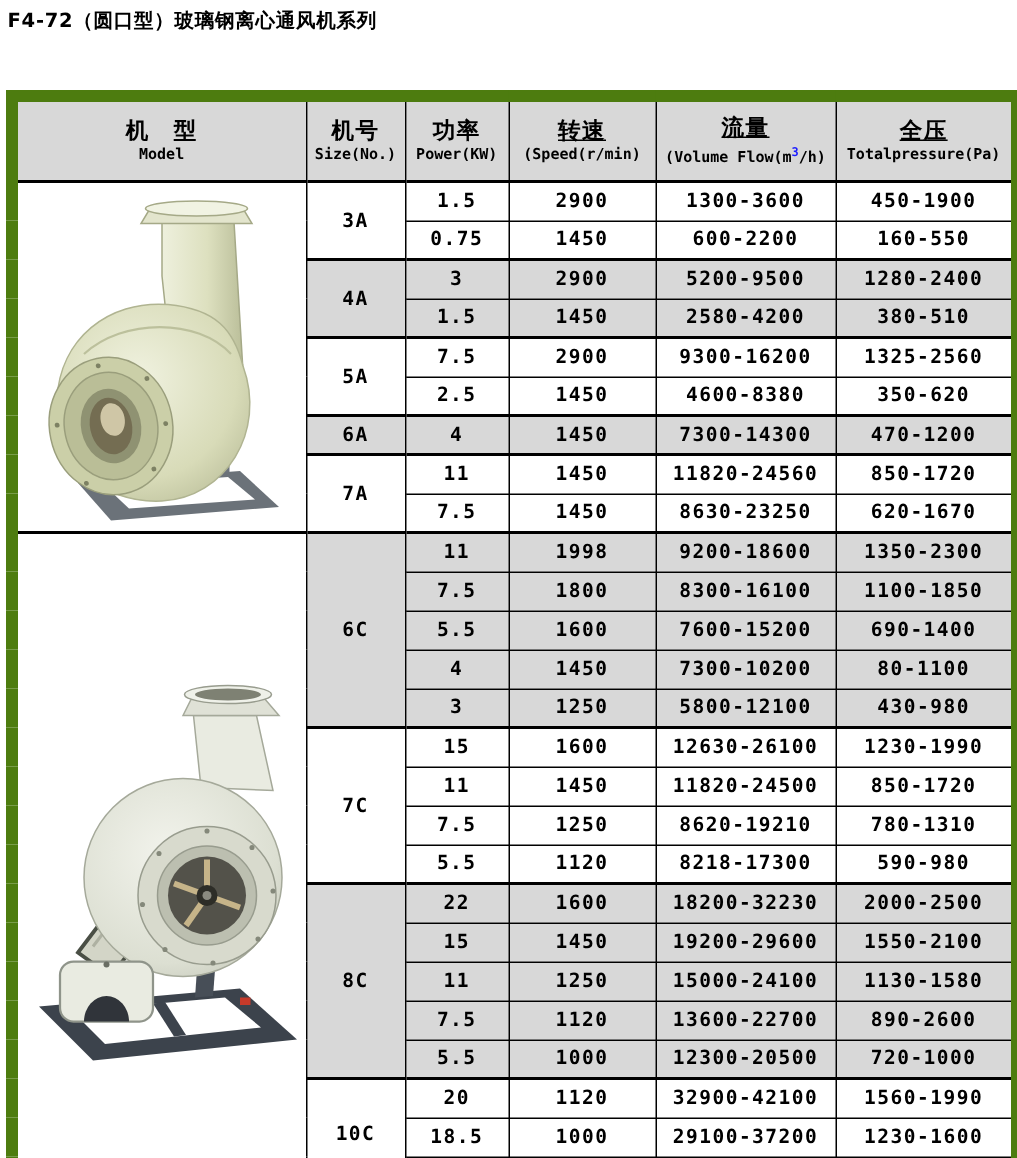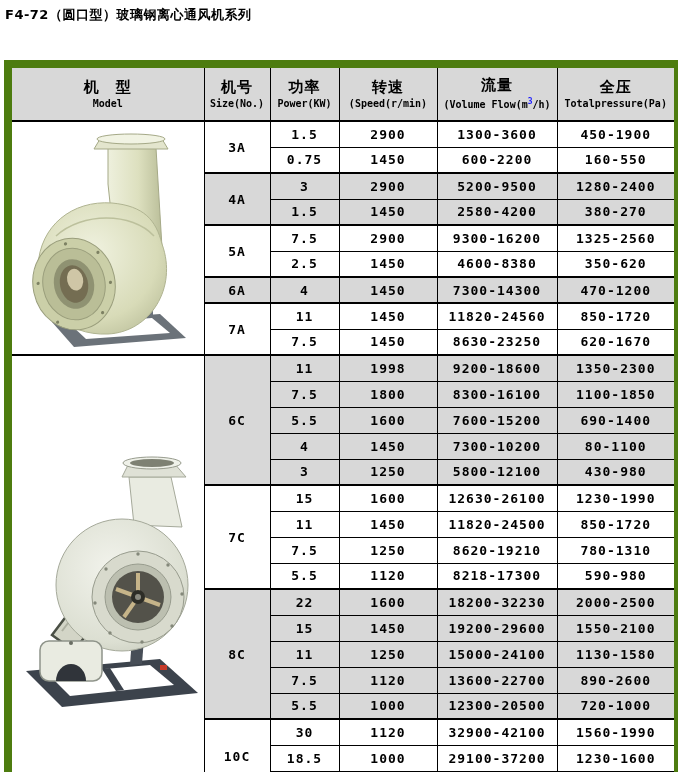--- a/index.html
+++ b/index.html
@@ -2,21 +2,21 @@
 <html><head>
 <meta charset="utf-8">
 <style>
   html,body{margin:0;padding:0;background:#fff;}
   body{width:678px;height:772px;font-family:"DejaVu Sans",sans-serif;color:#000;overflow:hidden;}
   .title{font-weight:bold;font-size:13px;line-height:24px;padding:3px 0 1px 5px;letter-spacing:.5px;white-space:nowrap;}
   table{border-collapse:collapse;table-layout:fixed;margin-left:4px;width:670px;height:544px;border:8px solid #4d7c0f;margin-top:32px;}
   th,td{border:1px solid #000;overflow:hidden;padding:0;}
   thead th{background:#d8d8d8;border-bottom:2px solid #000;vertical-align:middle;text-align:center;height:52px;}
   th .zh{font-size:15px;font-weight:bold;letter-spacing:1px;line-height:19px;white-space:pre;}
-  th .zh.u{}
+  th .zh.u{text-decoration:underline;}
   th .en{font-family:"DejaVu Sans Mono",monospace;font-weight:bold;font-size:10px;line-height:13px;white-space:nowrap;}
   sup.blue{color:#1d1dff;font-size:8px;}
   td{text-align:center;vertical-align:middle;font-family:"DejaVu Sans Mono",monospace;font-weight:bold;font-size:13px;letter-spacing:1px;background:#fff;}
   td.shaded{background:#d8d8d8;}
   tr.group-start td{border-top:2px solid #000;}
   tr.section-start td{border-top:2px solid #000;}
   td.model-cell{background:#fff;vertical-align:middle;padding:0;}
   td.model-cell svg{display:block;margin:0 auto;}
   td.model-cell.bottom svg{margin-top:-28px;}
   tbody tr{height:26px;}
@@ -125,21 +125,21 @@
         <td rowspan="2" class="shaded">4A</td>
         <td class="shaded">3</td>
         <td class="shaded">2900</td>
         <td class="shaded">5200-9500</td>
         <td class="shaded">1280-2400</td>
       </tr>
       <tr>
         <td class="shaded">1.5</td>
         <td class="shaded">1450</td>
         <td class="shaded">2580-4200</td>
-        <td class="shaded">380-270</td>
+        <td class="shaded">380-510</td>
       </tr>
       <tr class="group-start">
         <td rowspan="2" class="">5A</td>
         <td class="">7.5</td>
         <td class="">2900</td>
         <td class="">9300-16200</td>
         <td class="">1325-2560</td>
       </tr>
       <tr>
         <td class="">2.5</td>
@@ -305,21 +305,21 @@
         <td class="shaded">890-2600</td>
       </tr>
       <tr>
         <td class="shaded">5.5</td>
         <td class="shaded">1000</td>
         <td class="shaded">12300-20500</td>
         <td class="shaded">720-1000</td>
       </tr>
       <tr class="group-start">
         <td rowspan="3" class="">10C</td>
-        <td class="">30</td>
+        <td class="">20</td>
         <td class="">1120</td>
         <td class="">32900-42100</td>
         <td class="">1560-1990</td>
       </tr>
       <tr>
         <td class="">18.5</td>
         <td class="">1000</td>
         <td class="">29100-37200</td>
         <td class="">1230-1600</td>
       </tr>

